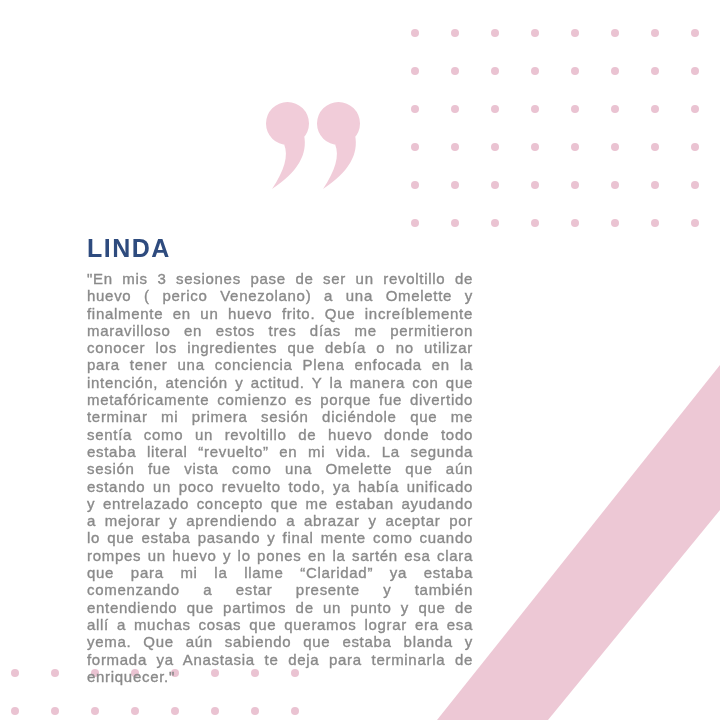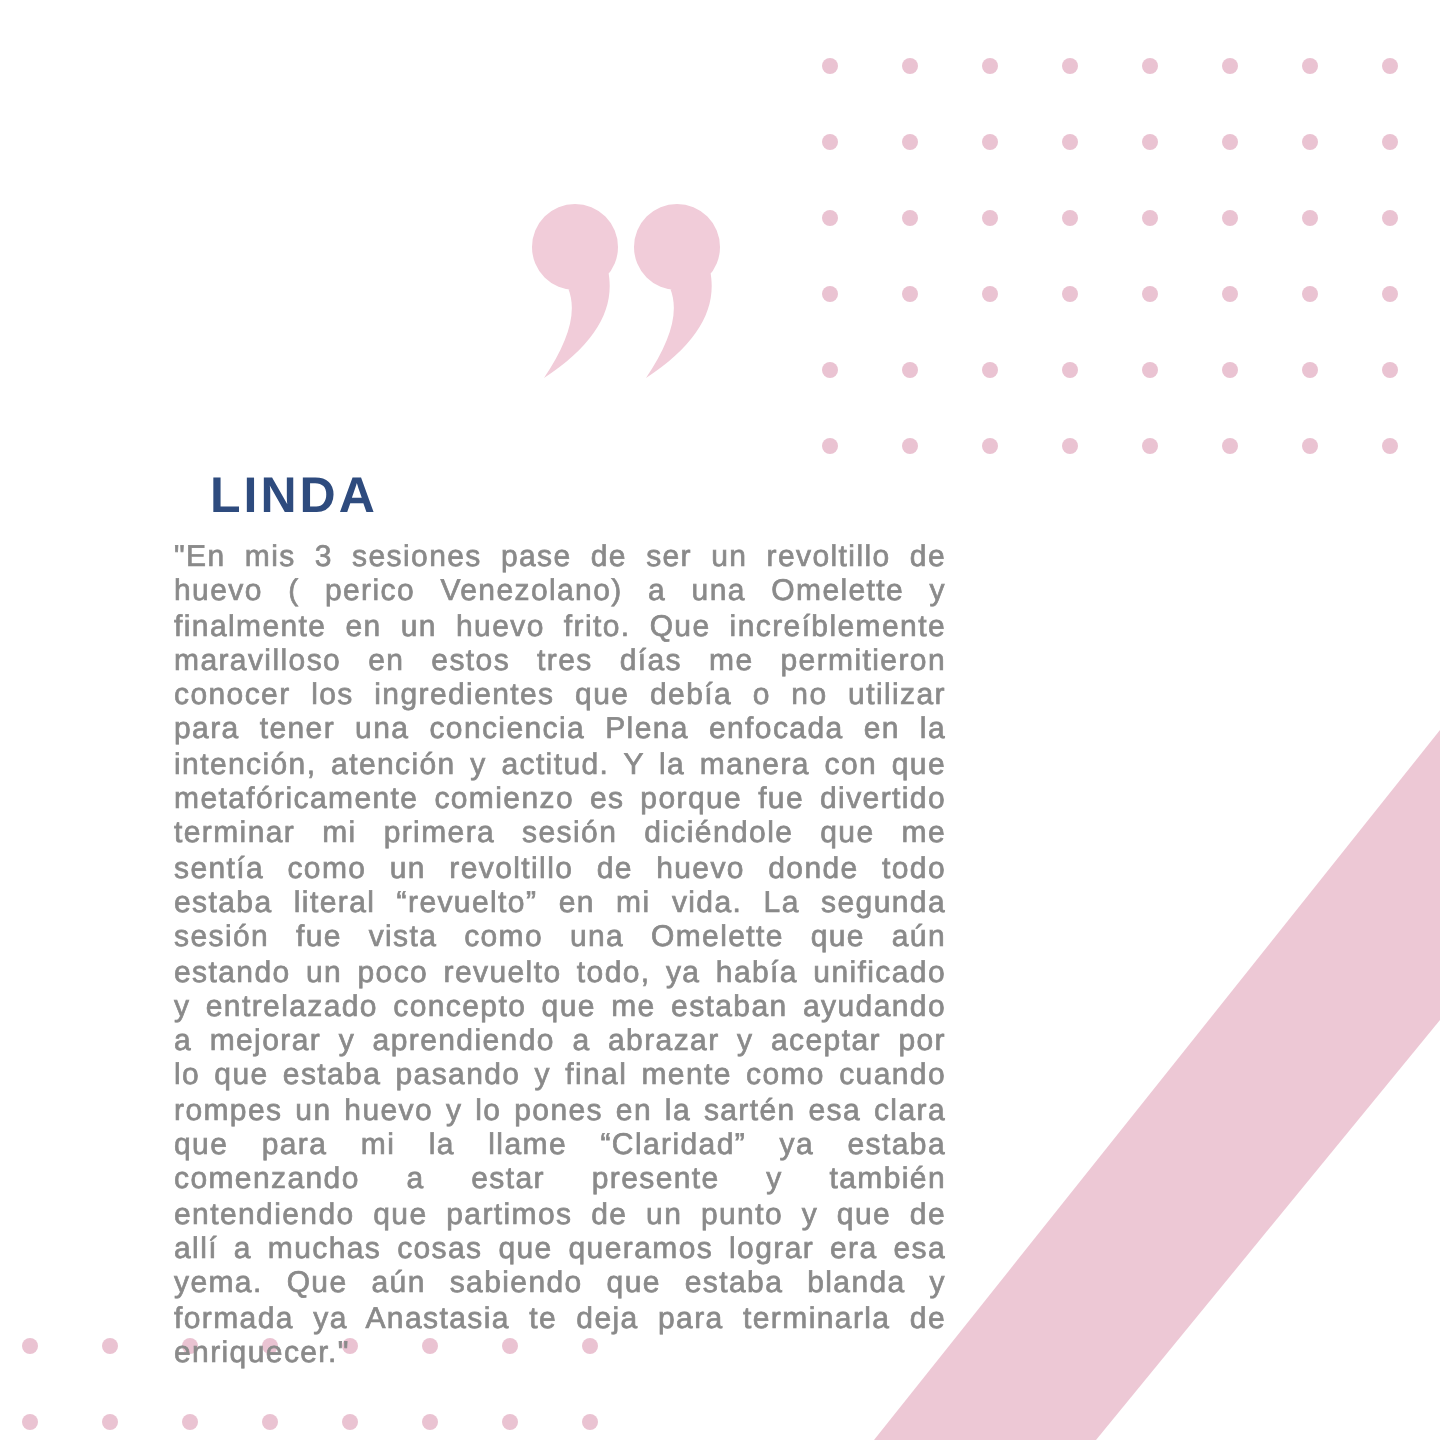--- a/index.html
+++ b/index.html
@@ -47,21 +47,21 @@
     z-index: 1;
   }
   .content {
     position: absolute;
     left: 87px;
     top: 234px;
     width: 386px;
     z-index: 2;
   }
   .client-name {
-    margin: 0 0 8px 18px;
+    margin: 0 0 8px 0;
     font-size: 25px;
     line-height: 28px;
     font-weight: bold;
     letter-spacing: 1.5px;
     color: var(--navy, #2e4b7e);
   }
   .testimonial-text {
     margin: 0;
     font-size: 15px;
     line-height: 17.3px;

